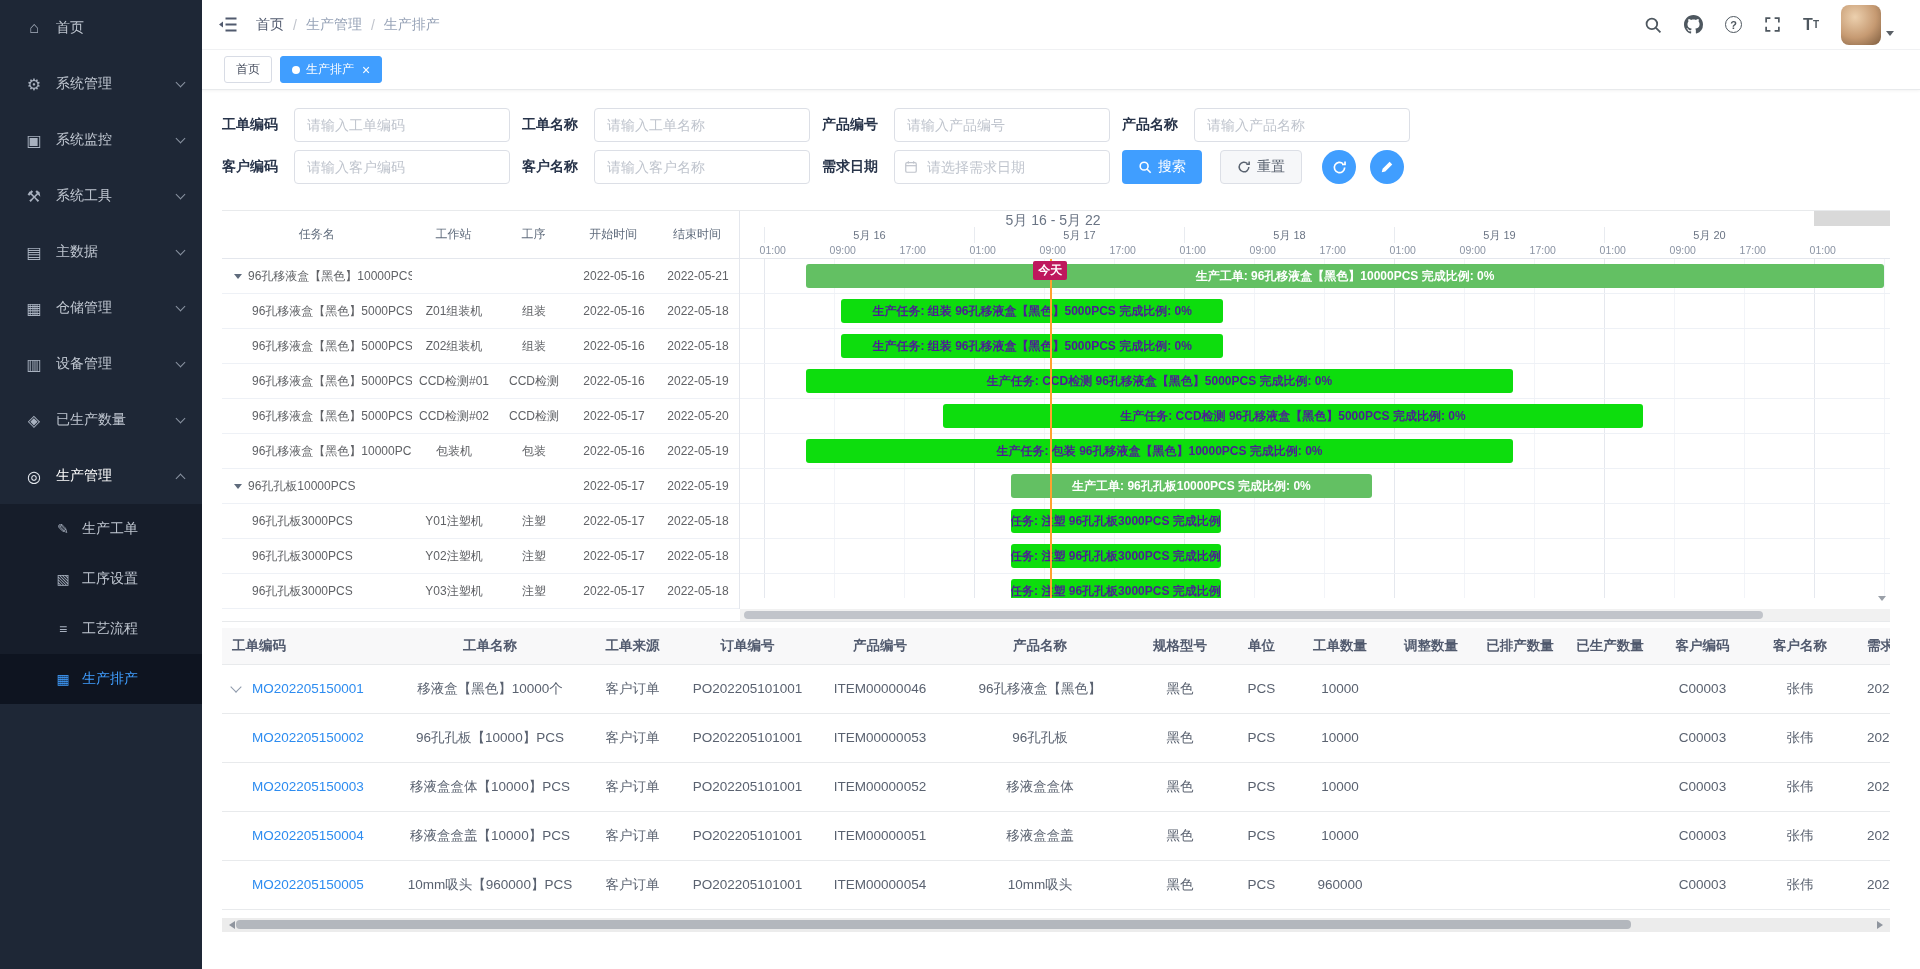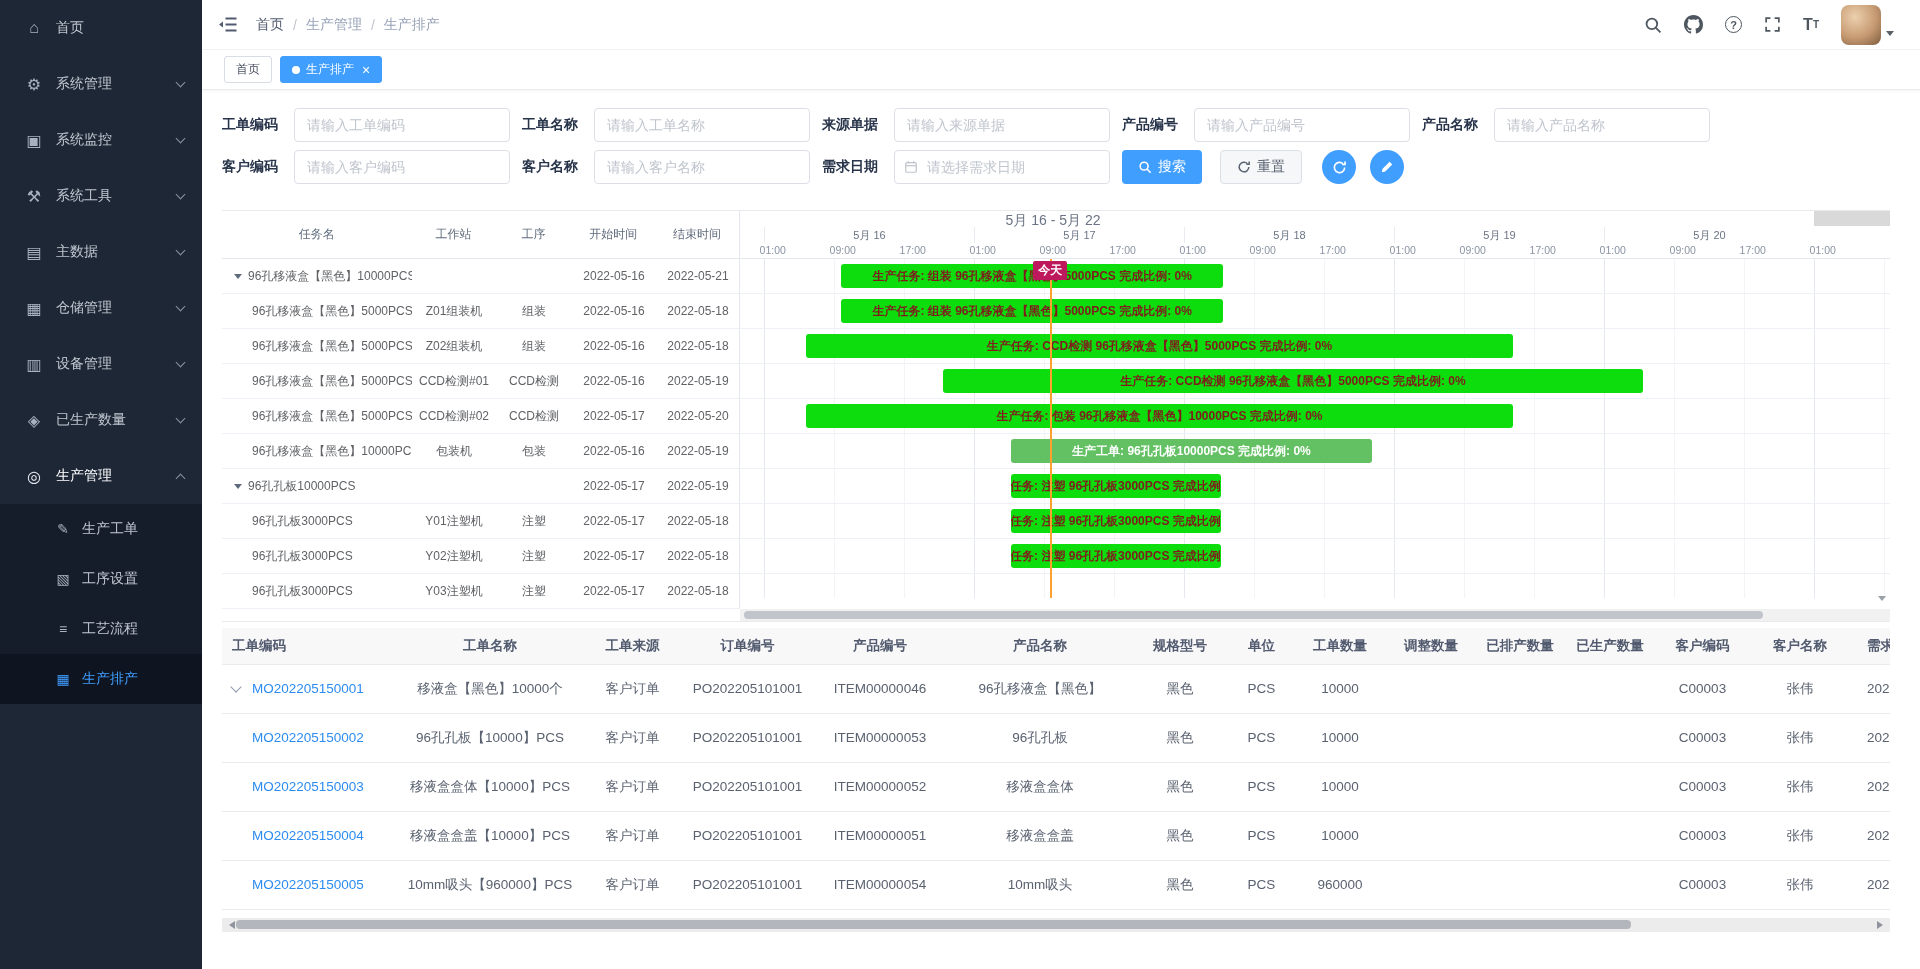--- a/index.html
+++ b/index.html
@@ -80,21 +80,21 @@
 .gt-range{position:absolute;top:1px;left:313px;transform:translateX(-50%);font-size:14px;white-space:nowrap}
 .weekend-block{position:absolute;left:1074px;top:0;width:76px;height:15px;background:#d9d9d9}
 .gt-day{position:absolute;top:16px;height:16px;line-height:16px;text-align:center;border-left:1px solid #e8ebf0}
 .gt-hour{position:absolute;top:33px;transform:translateX(-50%);font-size:10.5px;color:#8a93a3;white-space:nowrap}
 .gt-body{position:relative;height:339px;overflow:hidden}
 .gline{position:absolute;top:0;bottom:0;width:1px;background:#f2f4f8}
 .gline.day{background:#e5e8ee}
 .gt-row{height:35px;border-bottom:1px solid #eef1f6;position:relative}
 .bar{position:absolute;top:5px;height:24px;border-radius:3px;display:flex;align-items:center;justify-content:center;font-size:12px;font-weight:700;white-space:nowrap;overflow:hidden;cursor:pointer;padding:0 4px}
 .bar-order{color:#fff}
-.bar-task{color:#7f1d1d}
+.bar-task{color:#4c1d95}
 .today-line{position:absolute;top:0;bottom:0;width:2px;z-index:6}
 .today-tag{position:absolute;top:2px;transform:translateX(-50%);z-index:7;color:#fff;font-size:12px;font-weight:700;padding:1px 5px;border-radius:2px;white-space:nowrap}
 .gt-scroll{height:12px;background:#f1f1f1;margin-left:518px;position:relative}
 .gt-scroll .thumb{position:absolute;top:2px;left:4px;width:1019px;height:8px;background:#c1c4ca;border-radius:4px;cursor:pointer}
 .gt-vcaret{position:absolute;right:4px;bottom:16px;width:0;height:0;border:4px solid transparent;border-top:5px solid #9aa0a8}
 
 
 .tbl-wrap{width:1668px;overflow:hidden;margin-top:6px}
 table.orders{border-collapse:collapse;table-layout:fixed;width:1753px}
 .orders th{height:36px;background:#f8f8f9;font-size:13.5px;color:#515a6e;font-weight:700;border-bottom:1px solid #e8eaec;text-align:center;padding:0 6px;white-space:nowrap;overflow:hidden}
@@ -241,24 +241,20 @@
 
       <div class="filter-row">
         <div class="fields">
             <div class="filter-field">
               <label class="filter-label">工单编码</label>
               <div class="input-wrap"><input class="filter-input" placeholder="请输入工单编码" style=""></div>
             </div>
             <div class="filter-field">
               <label class="filter-label">工单名称</label>
               <div class="input-wrap"><input class="filter-input" placeholder="请输入工单名称" style=""></div>
-            </div>
-            <div class="filter-field">
-              <label class="filter-label">来源单据</label>
-              <div class="input-wrap"><input class="filter-input" placeholder="请输入来源单据" style=""></div>
             </div>
             <div class="filter-field">
               <label class="filter-label">产品编号</label>
               <div class="input-wrap"><input class="filter-input" placeholder="请输入产品编号" style=""></div>
             </div>
             <div class="filter-field">
               <label class="filter-label">产品名称</label>
               <div class="input-wrap"><input class="filter-input" placeholder="请输入产品名称" style=""></div>
             </div>
           </div>
@@ -455,20 +451,23 @@
                 <div class="gline" style="left: 514px;"></div>
                 <div class="gline" style="left: 584px;"></div>
                 <div class="gline day" style="left: 654px;"></div>
                 <div class="gline" style="left: 724px;"></div>
                 <div class="gline" style="left: 794px;"></div>
                 <div class="gline day" style="left: 864px;"></div>
                 <div class="gline" style="left: 934px;"></div>
                 <div class="gline" style="left: 1004px;"></div>
                 <div class="gline day" style="left: 1074px;"></div>
                 <div class="gline" style="left: 1144px;"></div>
+                <div class="gt-row">
+                  <div class="bar bar-order" style="left: 66px; width: 1078px; background: rgb(99, 192, 99);">生产工单: 96孔移液盒【黑色】10000PCS 完成比例: 0%</div>
+                </div>
                 <div class="gt-row">
                   <div class="bar bar-task" style="left: 101px; width: 382.375px; background: rgb(13, 221, 13);">生产任务: 组装 96孔移液盒【黑色】5000PCS 完成比例: 0%</div>
                 </div>
                 <div class="gt-row">
                   <div class="bar bar-task" style="left: 101px; width: 382.375px; background: rgb(13, 221, 13);">生产任务: 组装 96孔移液盒【黑色】5000PCS 完成比例: 0%</div>
                 </div>
                 <div class="gt-row">
                   <div class="bar bar-task" style="left: 66px; width: 707px; background: rgb(13, 221, 13);">生产任务: CCD检测 96孔移液盒【黑色】5000PCS 完成比例: 0%</div>
                 </div>
                 <div class="gt-row">

